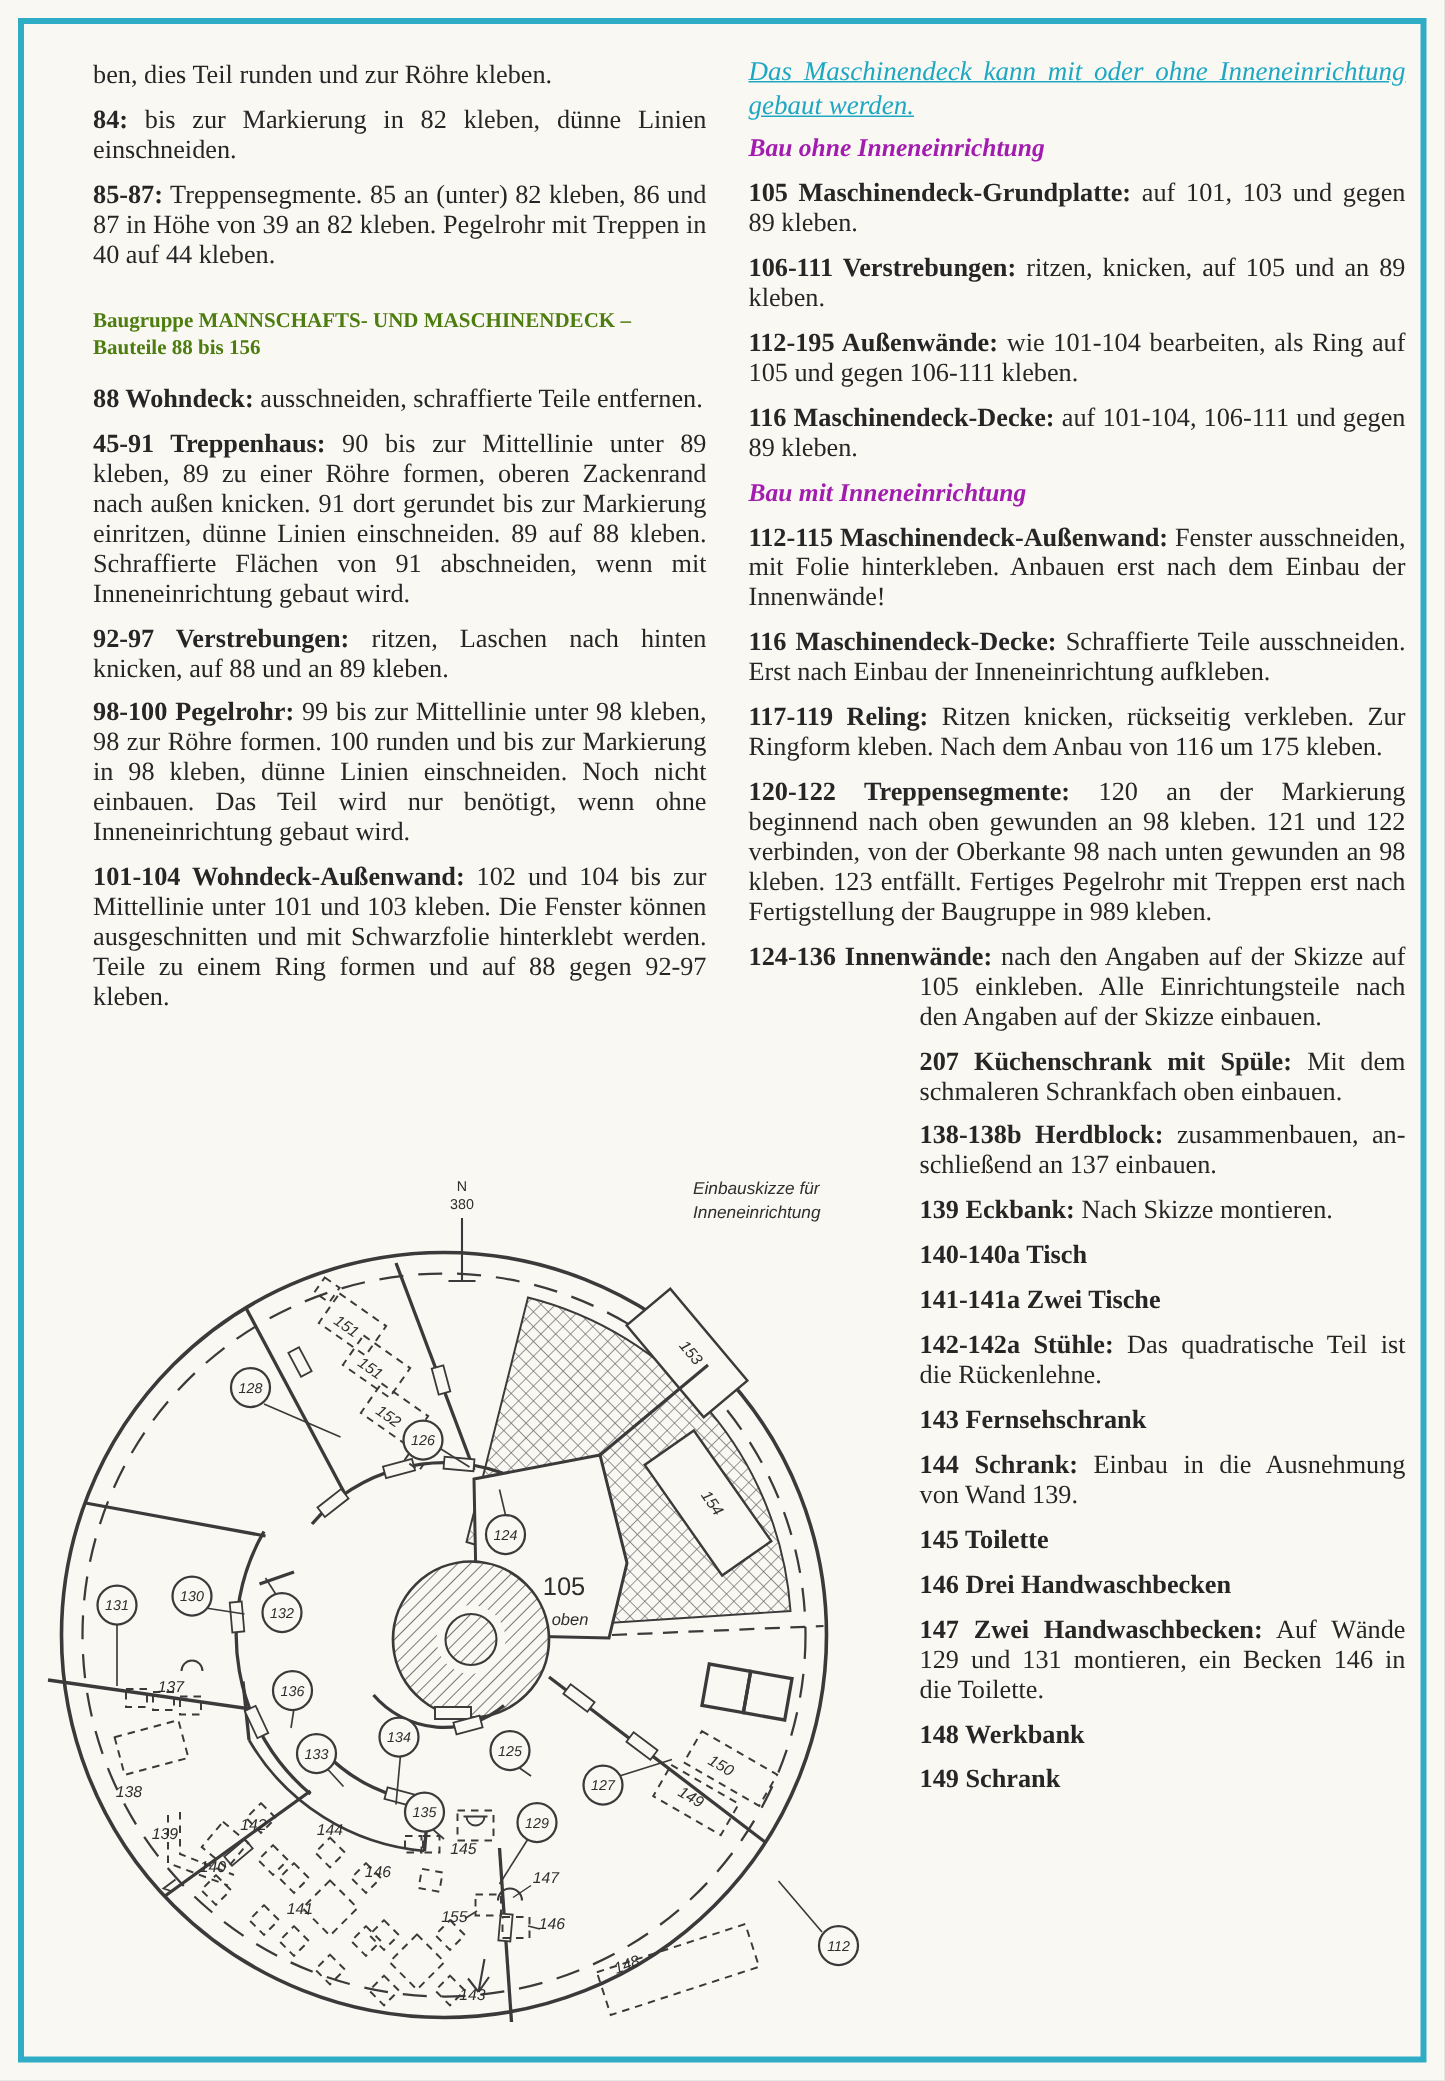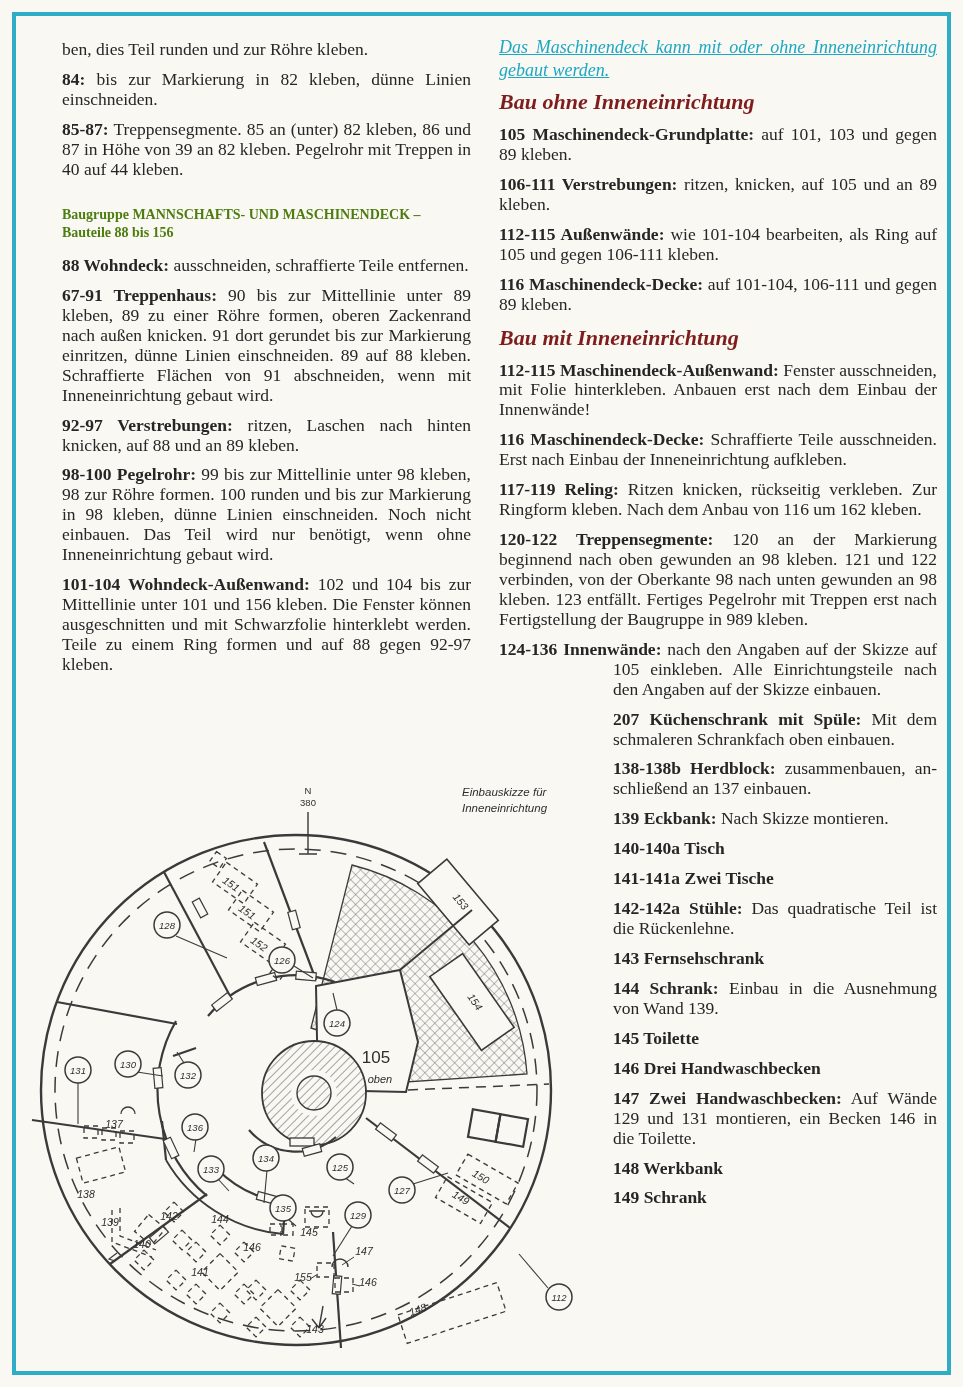--- a/index.html
+++ b/index.html
@@ -7,21 +7,21 @@
         font-family:"Liberation Serif", serif;color:#262626;}
   .frame{position:absolute;left:12px;top:12px;right:12px;bottom:12px;
          border:4px solid #2fadc6;pointer-events:none;}
   .col-left{position:absolute;left:62px;top:40px;width:409px;}
   .col-right{position:absolute;left:499px;top:36px;width:438px;}
   p.para{margin:0 0 10px 0;font-size:17.5px;line-height:1.14;text-align:justify;}
   .lead{font-weight:bold;}
   h2.section{color:#4d7c0f;font-size:14px;line-height:1.3;margin:26px 0 14px 0;font-weight:bold;}
   p.teal-intro{color:#1ea7c3;font-style:italic;font-size:18px;line-height:1.25;
                text-align:justify;margin:0 0 8px 0;text-decoration:underline;}
-  h3.subhead{color:#7f1d1d;font-style:italic;font-weight:bold;font-size:22px;margin:8px 0 10px 0;}
+  h3.subhead{color:#a21caf;font-style:italic;font-weight:bold;font-size:17px;margin:8px 0 10px 0;}
   .hang{padding-left:114px;text-indent:-114px;}
   .narrow{margin-left:114px;}
   .diagram{position:absolute;left:24px;top:780px;}
   .dline{stroke:#3a3a3a;fill:none;}
   .dlabel{font-family:"Liberation Sans", sans-serif;font-style:italic;font-size:10.5px;
           fill:#2e2e2e;text-anchor:middle;}
   .dtitle{font-family:"Liberation Sans", sans-serif;font-style:italic;font-size:11.5px;fill:#2e2e2e;}
   .dnorth{font-family:"Liberation Sans", sans-serif;font-size:9.5px;fill:#2e2e2e;text-anchor:middle;}
   .circnum{font-family:"Liberation Sans", sans-serif;font-style:italic;font-size:9.5px;
            fill:#2e2e2e;text-anchor:middle;}
@@ -33,40 +33,40 @@
   <div class="frame"></div>
 
   <div class="col-left">
     <p class="para"><span>ben, dies Teil runden und zur Röhre kleben.</span></p>
     <p class="para"><span class="lead">84:</span><span> bis zur Markierung in 82 kleben, dünne Linien einschneiden.</span></p>
     <p class="para"><span class="lead">85-87:</span><span> Treppensegmente. 85 an (unter) 82 kleben, 86 und 87 in Höhe von 39 an 82 kleben. Pegelrohr mit Treppen in 40 auf 44 kleben.</span></p>
 
     <h2 class="section">Baugruppe MANNSCHAFTS- UND MASCHINENDECK – Bauteile 88 bis 156</h2>
 
     <p class="para"><span class="lead">88 Wohndeck:</span><span> ausschneiden, schraffierte Teile entfernen.</span></p>
-    <p class="para"><span class="lead">67-91 Treppenhaus:</span><span> 90 bis zur Mittellinie unter 89 kleben, 89 zu einer Röhre formen, oberen Zackenrand nach außen knicken. 91 dort gerundet bis zur Markierung einritzen, dünne Linien einschneiden. 89 auf 88 kleben. Schraffierte Flächen von 91 abschneiden, wenn mit Inneneinrichtung gebaut wird.</span></p>
+    <p class="para"><span class="lead">45-91 Treppenhaus:</span><span> 90 bis zur Mittellinie unter 89 kleben, 89 zu einer Röhre formen, oberen Zackenrand nach außen knicken. 91 dort gerundet bis zur Markierung einritzen, dünne Linien einschneiden. 89 auf 88 kleben. Schraffierte Flächen von 91 abschneiden, wenn mit Inneneinrichtung gebaut wird.</span></p>
     <p class="para"><span class="lead">92-97 Verstrebungen:</span><span> ritzen, Laschen nach hinten knicken, auf 88 und an 89 kleben.</span></p>
     <p class="para"><span class="lead">98-100 Pegelrohr:</span><span> 99 bis zur Mittellinie unter 98 kleben, 98 zur Röhre formen. 100 runden und bis zur Markierung in 98 kleben, dünne Linien einschneiden. Noch nicht einbauen. Das Teil wird nur benötigt, wenn ohne Inneneinrichtung gebaut wird.</span></p>
-    <p class="para"><span class="lead">101-104 Wohndeck-Außenwand:</span><span> 102 und 104 bis zur Mittellinie unter 101 und 156 kleben. Die Fenster können ausgeschnitten und mit Schwarzfolie hinterklebt werden. Teile zu einem Ring formen und auf 88 gegen 92-97 kleben.</span></p>
+    <p class="para"><span class="lead">101-104 Wohndeck-Außenwand:</span><span> 102 und 104 bis zur Mittellinie unter 101 und 103 kleben. Die Fenster können ausgeschnitten und mit Schwarzfolie hinterklebt werden. Teile zu einem Ring formen und auf 88 gegen 92-97 kleben.</span></p>
   </div>
 
   <div class="col-right">
     <p class="teal-intro">Das Maschinendeck kann mit oder ohne Inneneinrichtung gebaut werden.</p>
     <h3 class="subhead">Bau ohne Inneneinrichtung</h3>
 
     <p class="para"><span class="lead">105 Maschinendeck-Grundplatte:</span><span> auf 101, 103 und gegen 89 kleben.</span></p>
     <p class="para"><span class="lead">106-111 Verstrebungen:</span><span> ritzen, knicken, auf 105 und an 89 kleben.</span></p>
-    <p class="para"><span class="lead">112-115 Außenwände:</span><span> wie 101-104 bearbeiten, als Ring auf 105 und gegen 106-111 kleben.</span></p>
+    <p class="para"><span class="lead">112-195 Außenwände:</span><span> wie 101-104 bearbeiten, als Ring auf 105 und gegen 106-111 kleben.</span></p>
     <p class="para"><span class="lead">116 Maschinendeck-Decke:</span><span> auf 101-104, 106-111 und gegen 89 kleben.</span></p>
 
     <h3 class="subhead">Bau mit Inneneinrichtung</h3>
 
     <p class="para"><span class="lead">112-115 Maschinendeck-Außenwand:</span><span> Fenster ausschneiden, mit Folie hinterkleben. Anbauen erst nach dem Einbau der Innenwände!</span></p>
     <p class="para"><span class="lead">116 Maschinendeck-Decke:</span><span> Schraffierte Teile ausschneiden. Erst nach Einbau der Inneneinrichtung aufkleben.</span></p>
-    <p class="para"><span class="lead">117-119 Reling:</span><span> Ritzen knicken, rückseitig verkleben. Zur Ringform kleben. Nach dem Anbau von 116 um 162 kleben.</span></p>
+    <p class="para"><span class="lead">117-119 Reling:</span><span> Ritzen knicken, rückseitig verkleben. Zur Ringform kleben. Nach dem Anbau von 116 um 175 kleben.</span></p>
     <p class="para"><span class="lead">120-122 Treppensegmente:</span><span> 120 an der Markierung beginnend nach oben gewunden an 98 kleben. 121 und 122 verbinden, von der Oberkante 98 nach unten gewunden an 98 kleben. 123 entfällt. Fertiges Pegelrohr mit Treppen erst nach Fertigstellung der Baugruppe in 989 kleben.</span></p>
 
     <p class="para hang"><span class="lead">124-136 Innenwände:</span><span> nach den Angaben auf der Skizze auf 105 einkleben. Alle Einrichtungsteile nach den Angaben auf der Skizze einbauen.</span></p>
 
     <div class="narrow">
       <p class="para"><span class="lead">207 Küchenschrank mit Spüle:</span><span> Mit dem schmaleren Schrankfach oben einbauen.</span></p>
       <p class="para"><span class="lead">138-138b Herdblock:</span><span> zusammenbauen, an-schließend an 137 einbauen.</span></p>
       <p class="para"><span class="lead">139 Eckbank:</span><span> Nach Skizze montieren.</span></p>
       <p class="para"><span class="lead">140-140a Tisch</span><span></span></p>
       <p class="para"><span class="lead">141-141a Zwei Tische</span><span></span></p>

